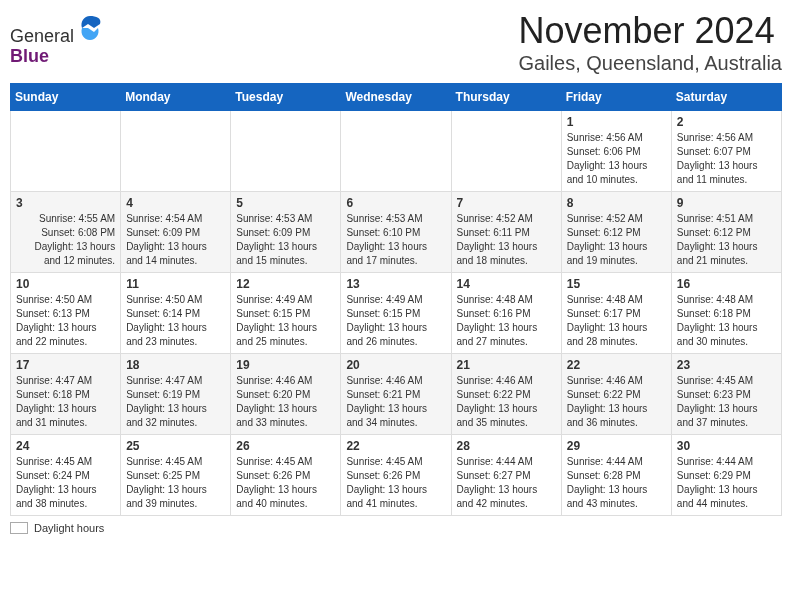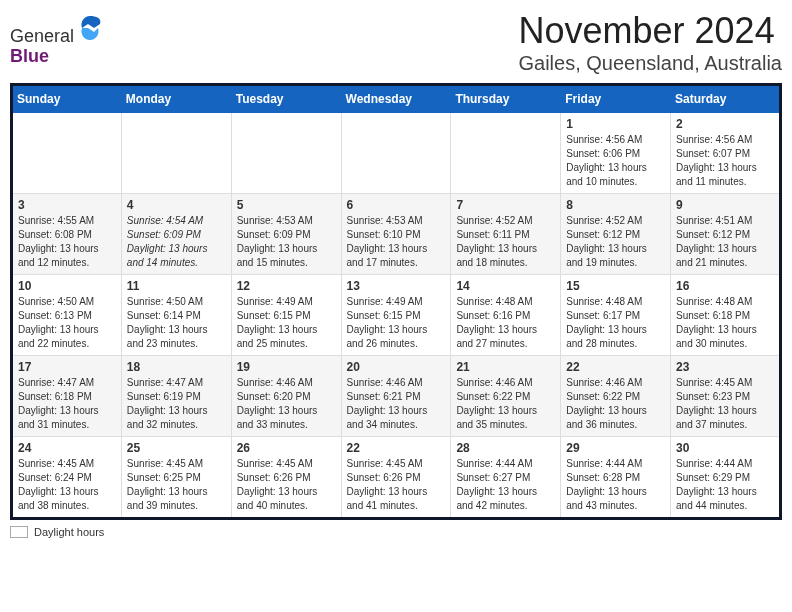--- a/index.html
+++ b/index.html
@@ -40,21 +40,21 @@
       font-weight: normal;
       color: #222;
     }
     .subtitle {
       font-size: 20px;
       color: #444;
     }
     .calendar {
       width: 100%;
       border-collapse: collapse;
-      border: 3px solid #0f172a;
+      border: 1px solid #0f172a;
     }
     .calendar th {
       background: #1565c0;
       color: #fff;
       font-size: 12px;
       font-weight: bold;
       padding: 6px 4px;
       text-align: left;
       border: 1px solid #1565c0;
     }
@@ -155,28 +155,28 @@
           <span class="day-number">2</span>
           <div class="day-info" style="white-space: pre-line;">Sunrise: 4:56 AM
 Sunset: 6:07 PM
 Daylight: 13 hours
 and 11 minutes.</div>
         </td>
       </tr>
       <tr>
         <td>
           <span class="day-number">3</span>
-          <div class="day-info" style="white-space: pre-line;">Sunrise: 4:55 AM
+          <div class="day-info" style="white-space: pre-line; text-align: right;">Sunrise: 4:55 AM
 Sunset: 6:08 PM
 Daylight: 13 hours
 and 12 minutes.</div>
         </td>
         <td>
           <span class="day-number">4</span>
-          <div class="day-info" style="white-space: pre-line; font-style: italic;">Sunrise: 4:54 AM
+          <div class="day-info" style="white-space: pre-line;">Sunrise: 4:54 AM
 Sunset: 6:09 PM
 Daylight: 13 hours
 and 14 minutes.</div>
         </td>
         <td>
           <span class="day-number">5</span>
           <div class="day-info" style="white-space: pre-line;">Sunrise: 4:53 AM
 Sunset: 6:09 PM
 Daylight: 13 hours
 and 15 minutes.</div>

